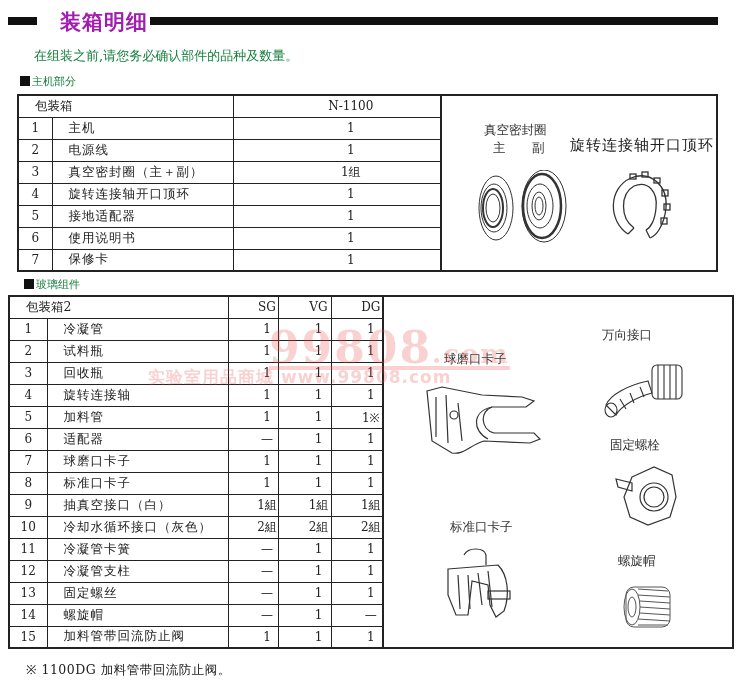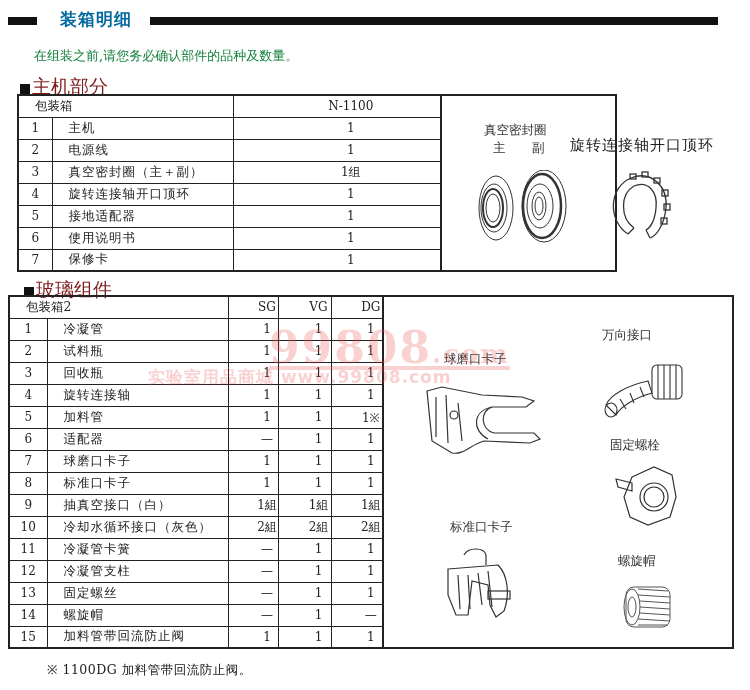--- a/index.html
+++ b/index.html
@@ -1,48 +1,48 @@
 <!DOCTYPE html>
 <html><head>
 <meta charset="utf-8">
 <style>
   * { box-sizing: border-box; margin: 0; padding: 0; }
   html, body { width: 750px; height: 690px; background: #ffffff; overflow: hidden; }
   body { position: relative; font-family: "DejaVu Serif", "Liberation Serif", serif; color: #222; }
 
   .hdr-bar-left { position: absolute; left: 8px; top: 17px; width: 29px; height: 8px; background: #111; }
-  .hdr-title { position: absolute; left: 60px; top: 8px; font-family: "DejaVu Sans", sans-serif; font-weight: bold; font-size: 17px; color: #0369a1; letter-spacing: 1px; }
+  .hdr-title { position: absolute; left: 60px; top: 8px; font-family: "DejaVu Sans", sans-serif; font-weight: bold; font-size: 21px; color: #a21caf; letter-spacing: 1px; }
   .hdr-bar-right { position: absolute; left: 150px; top: 17px; width: 568px; height: 8px; background: #111; }
 
   .subtitle { position: absolute; left: 34px; top: 47px; font-size: 13px; color: #15803d; }
-  .section-label { position: absolute; font-size: 19px; color: #7f1d1d; }
+  .section-label { position: absolute; font-size: 11px; color: #15803d; }
   .section-label .sq { display: inline-block; width: 10px; height: 10px; background: #111; margin-right: 2px; vertical-align: -1px; }
 
   table.parts { position: absolute; border-collapse: collapse; font-size: 12.5px; }
   table.parts td { border: 1.3px solid #222; height: 22px; padding: 0; vertical-align: middle; }
   table.parts td.no { text-align: center; font-size: 12px; }
   table.parts td.name { padding-left: 16px; letter-spacing: 1px; }
   table.parts td.val { text-align: center; font-size: 12px; padding-left: 28px; }
   table.parts td.hd-name { padding-left: 16px; }
   table.parts td.img { vertical-align: top; position: relative; border: 2px solid #222; }
   table.parts { border: 2px solid #222; }
 
-  #t1 { left: 17px; top: 94px; width: 600px; }
+  #t1 { left: 17px; top: 94px; width: 701px; }
   #t2 { left: 8px; top: 295px; width: 726px; }
 
   .img-panel { position: relative; width: 100%; height: 100%; }
   .cap { position: absolute; font-size: 12.5px; color: #333; white-space: nowrap; }
   .cap-lg { font-size: 15px; color: #222; letter-spacing: 1px; }
   .pic { position: absolute; }
 
   .watermark1 { position: absolute; left: 269px; top: 322px; font-family: "DejaVu Serif", serif; font-size: 44px; font-weight: bold; color: rgba(230,70,70,0.25); letter-spacing: 2px; pointer-events: none; text-decoration: underline; }
   .watermark1 .sm { font-size: 26px; }
   .watermark2 { position: absolute; left: 148px; top: 366px; font-family: "DejaVu Sans", sans-serif; font-size: 17px; font-weight: bold; color: rgba(230,70,70,0.25); letter-spacing: 1px; pointer-events: none; white-space: nowrap; }
 
-  .footnote { position: absolute; left: 26px; top: 661px; font-size: 12.5px; color: #222; letter-spacing: 0.5px; margin-left: 21px; }
+  .footnote { position: absolute; left: 26px; top: 661px; font-size: 12.5px; color: #222; letter-spacing: 0.5px; }
 </style>
 </head>
 <body>
 
 <div class="hdr-bar-left"></div>
 <div class="hdr-title">装箱明细</div>
 <div class="hdr-bar-right"></div>
 <div class="subtitle">在组装之前,请您务必确认部件的品种及数量。</div>
 
 <div class="section-label" style="left:20px; top:74px;">

